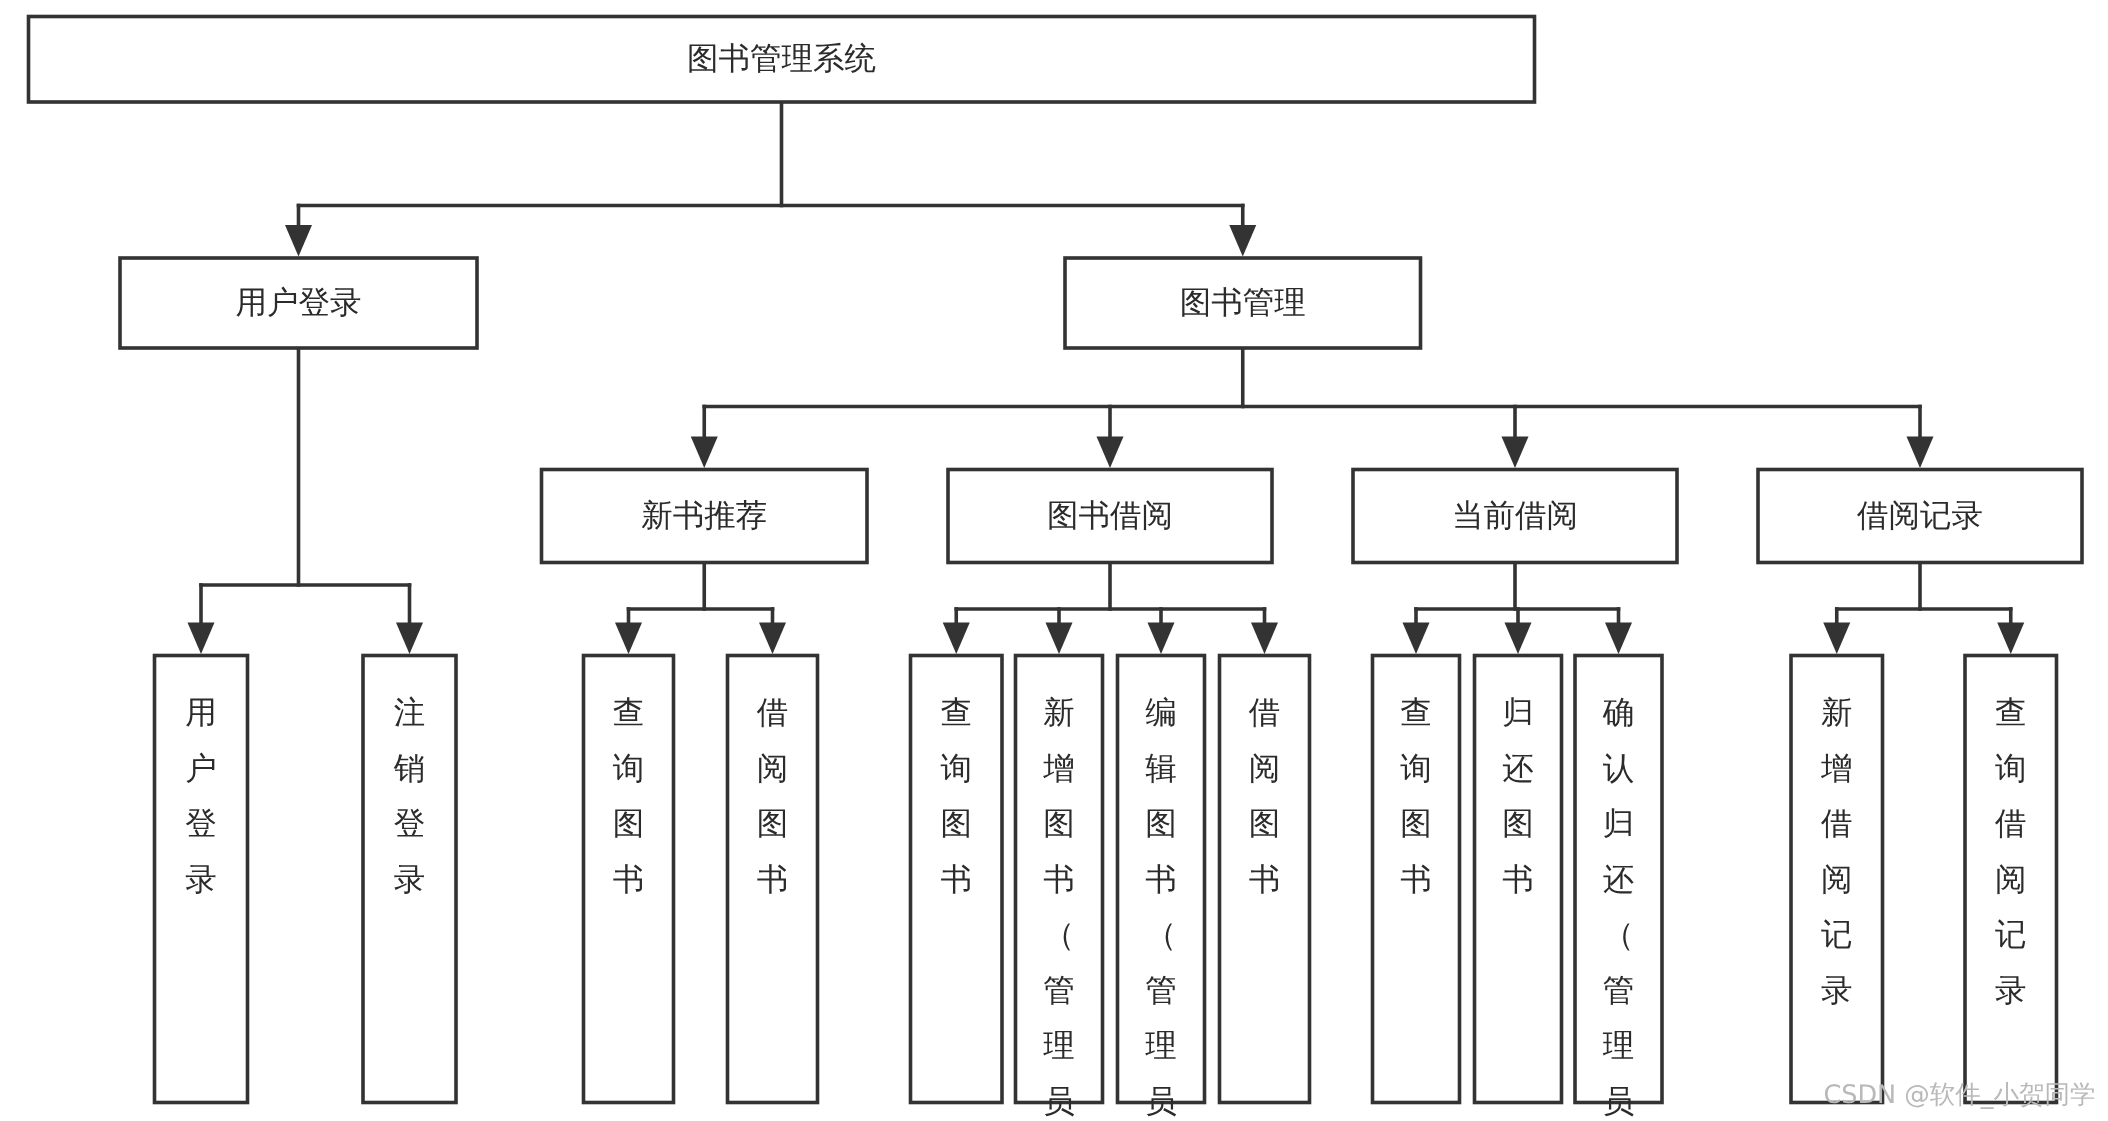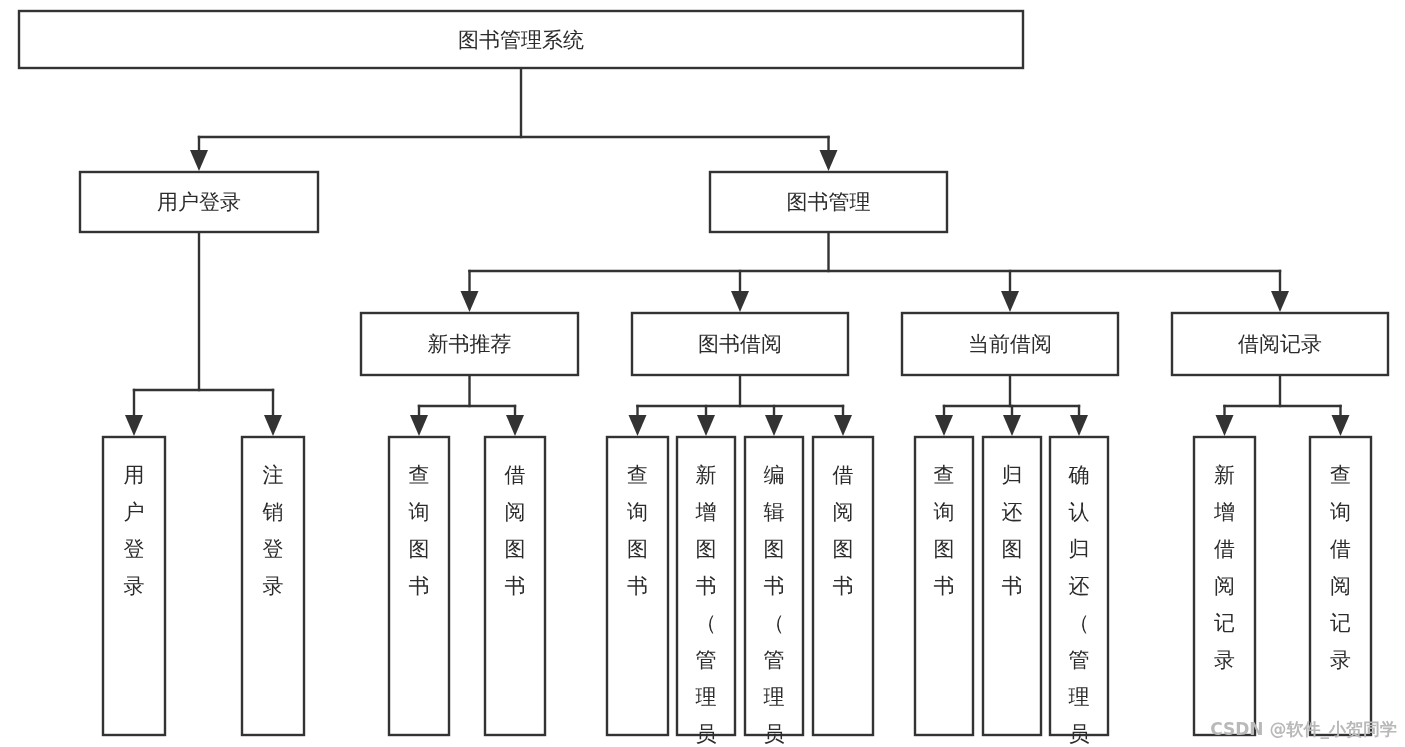--- a/index.html
+++ b/index.html
@@ -52,21 +52,20 @@
   }
   .watermark {
     position: absolute;
     right: 8px;
     bottom: 6px;
     font-family: "DejaVu Sans", "Liberation Sans", sans-serif;
     font-size: 17px;
     color: #b9b9b9;
     white-space: nowrap;
     user-select: none;
-    font-weight: bold;
   }
 </style>
 </head>
 <body>
 
 <div id="diagram-root">
   <svg id="tree-svg" viewBox="0 0 1405 747" xmlns="http://www.w3.org/2000/svg">
     <g id="connector-layer">
         <g>
           <path class="connector" d="M 521 68 L 521 137"></path>

